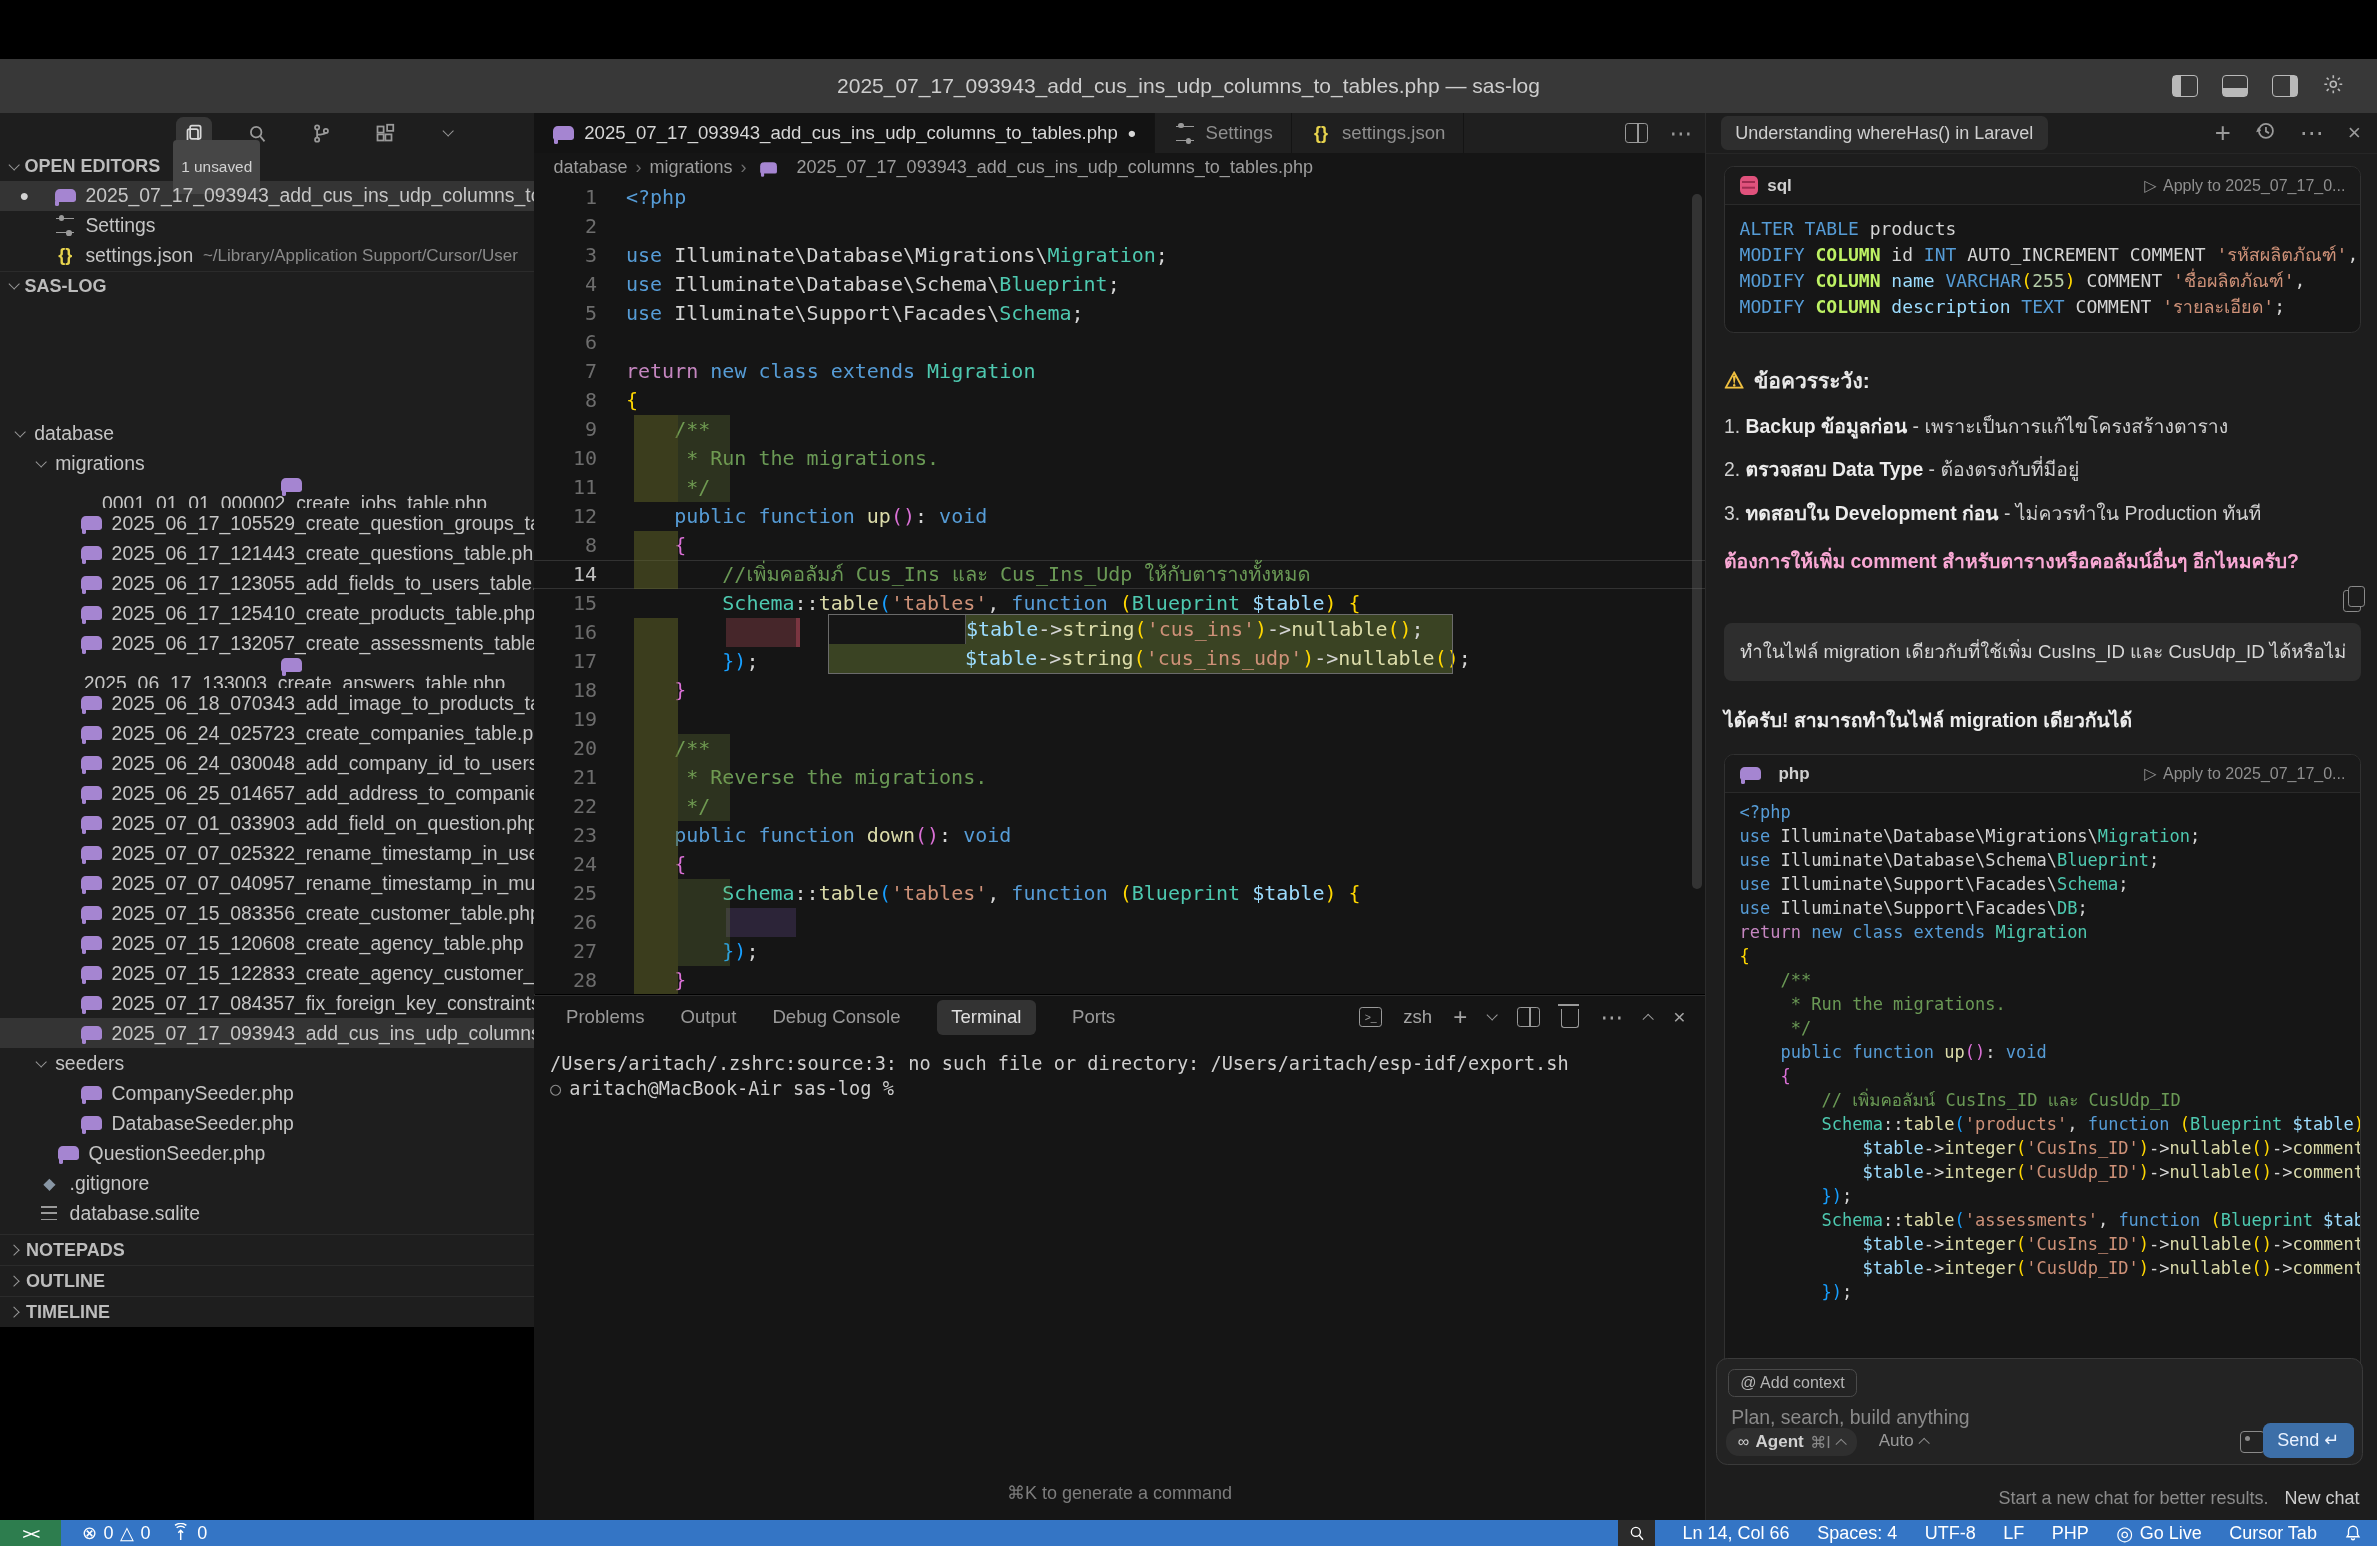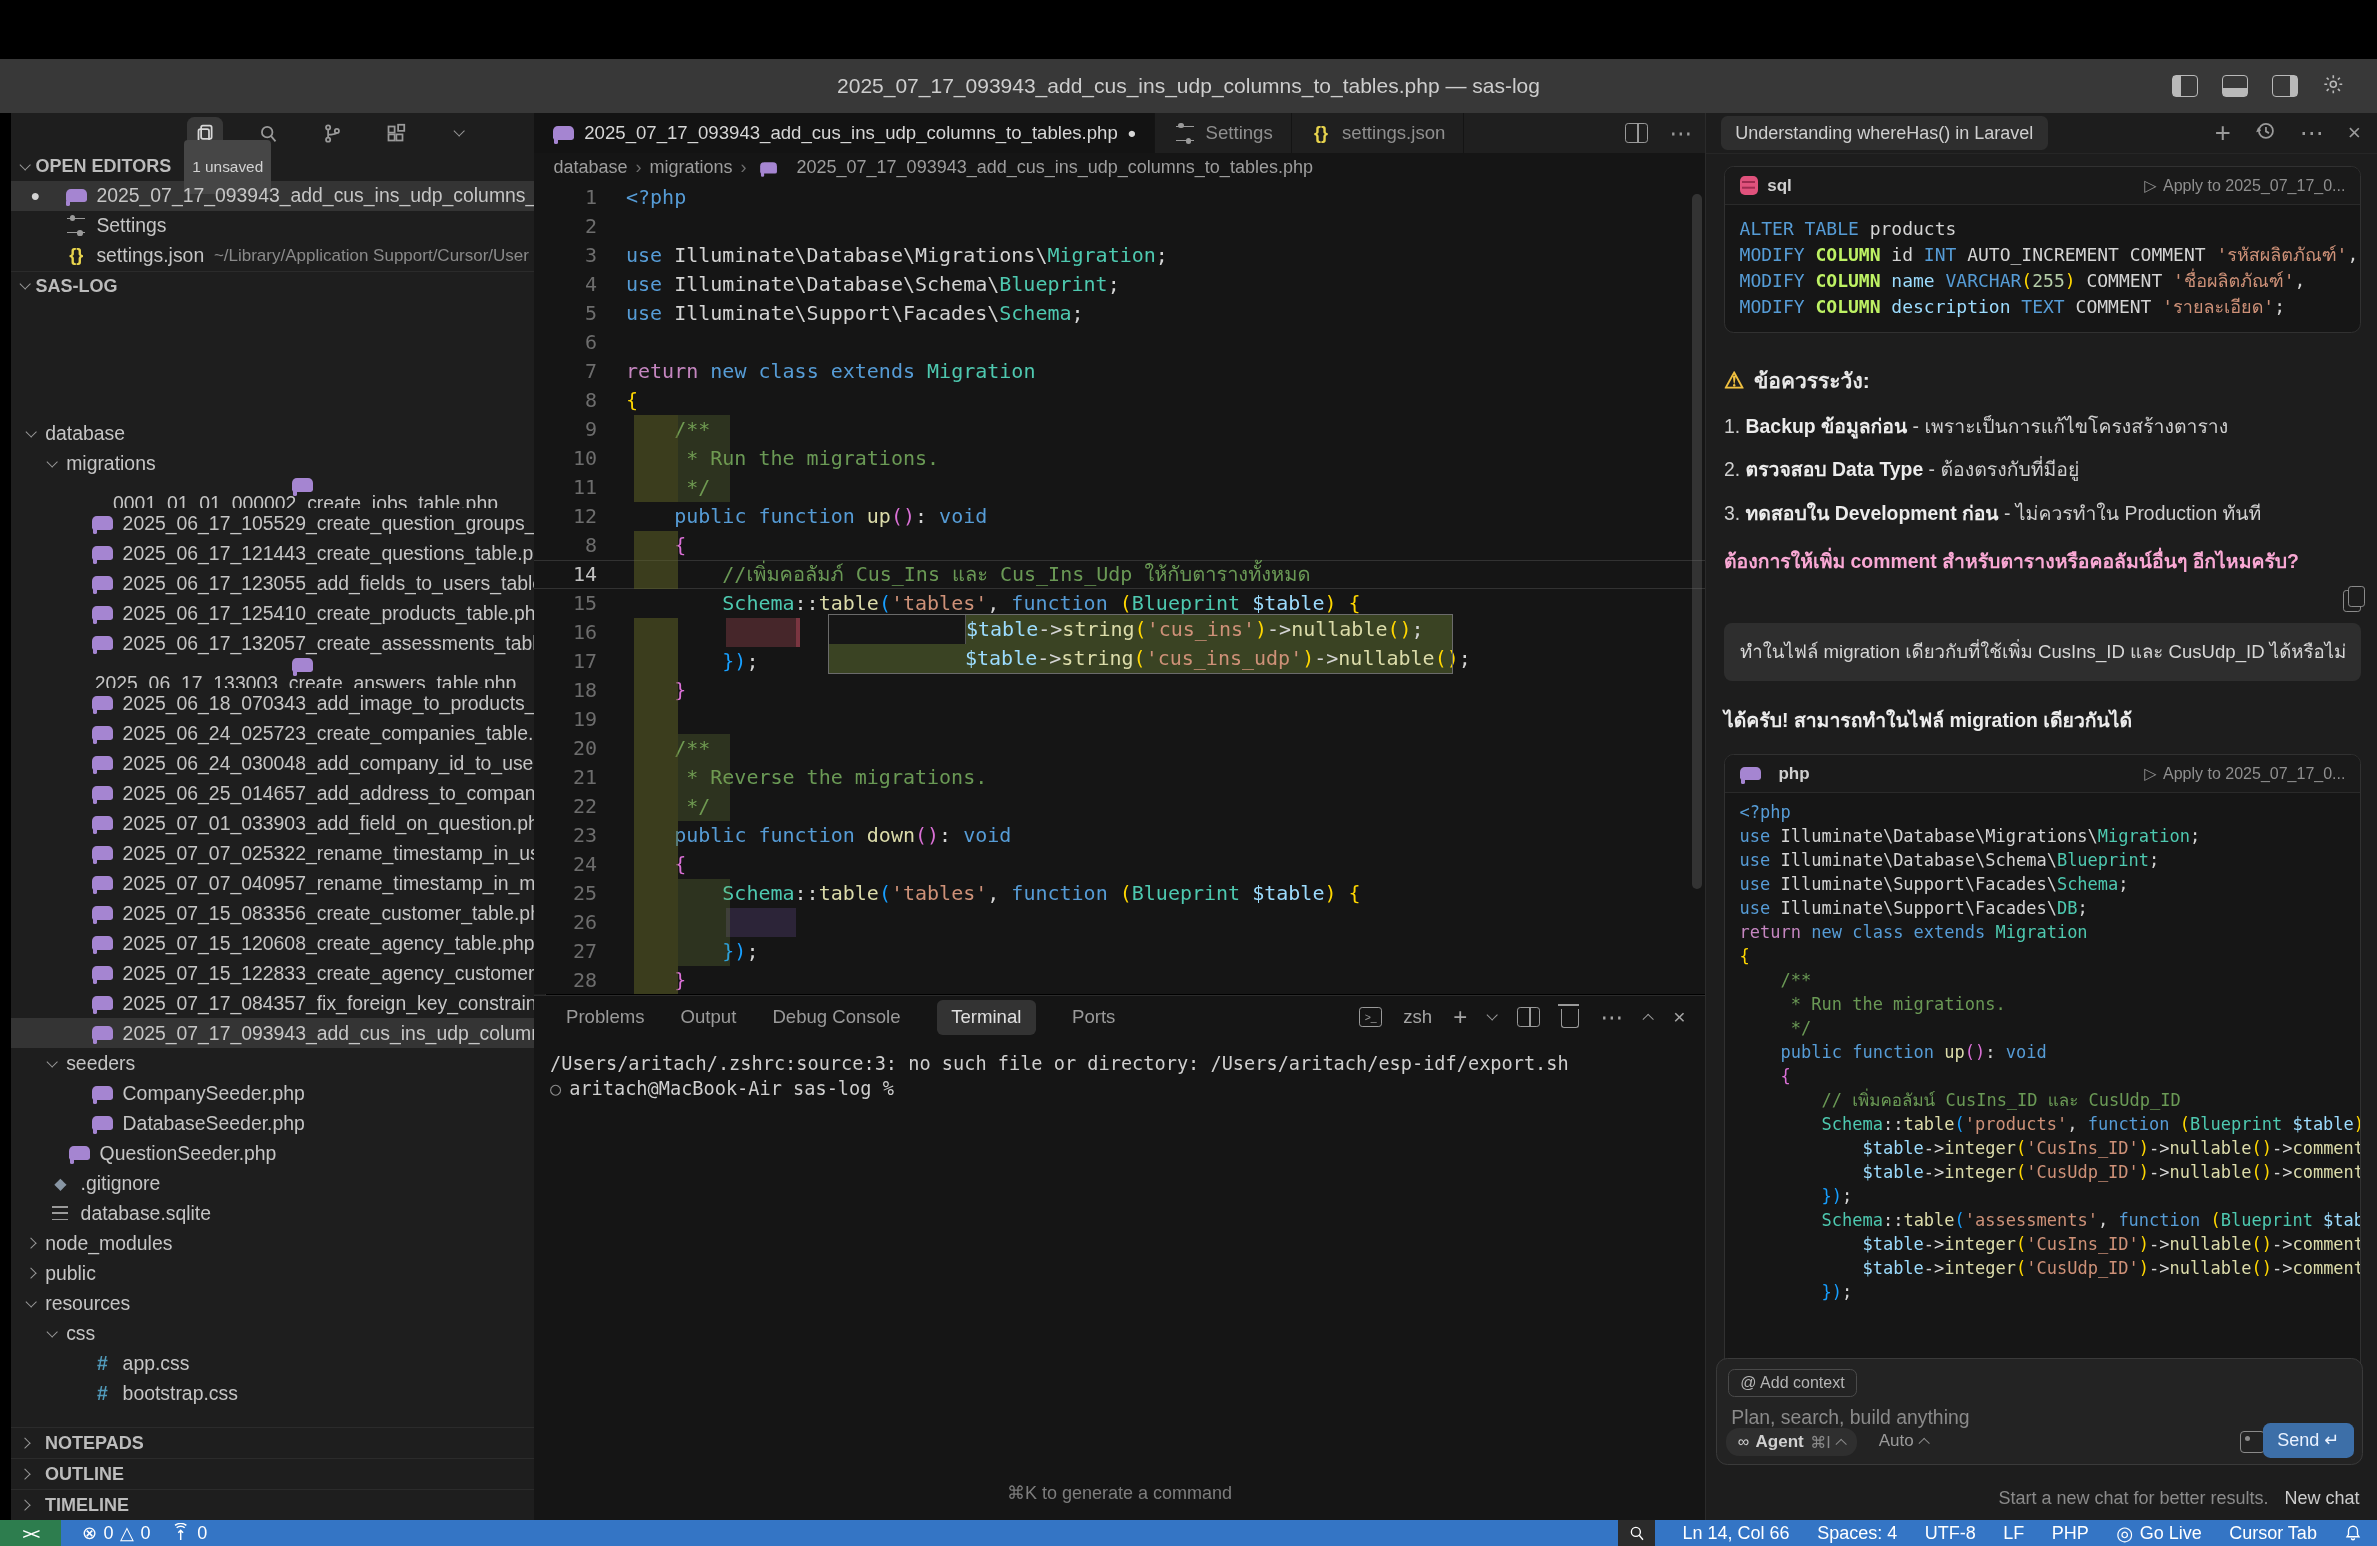--- a/index.html
+++ b/index.html
@@ -8,21 +8,21 @@
   
   #topstrip{position:absolute;left:0;top:0;width:100%;height:59px;background:#000;}
   #titlebar{position:absolute;left:0;top:59px;width:100%;height:54px;background:#383838;display:flex;align-items:center;justify-content:center;}
   #titlebar .title{font-size:21px;color:#cdcdcd;}
   #tb-icons{position:absolute;right:32px;top:0;height:54px;display:flex;align-items:center;gap:24px;}
   .layic{width:24px;height:19.4px;border:1.6px solid #b9b9b9;border-radius:4px;position:relative;}
   .layic.l::before{content:'';position:absolute;left:0;top:0;bottom:0;width:7.3px;background:#b9b9b9;}
   .layic.b::before{content:'';position:absolute;left:0;right:0;bottom:0;height:7.3px;background:#b9b9b9;}
   .layic.r::before{content:'';position:absolute;right:0;top:0;bottom:0;width:7.3px;background:#b9b9b9;}
   
-  #sidebar{position:absolute;left:11px;top:113px;width:534px;height:1407px;background:#1e1e1e;border-right:0.8px solid #2b2b2b;overflow:hidden;}
+  #sidebar{position:absolute;left:0;top:113px;width:534px;height:1214px;background:#1e1e1e;border-right:0.8px solid #2b2b2b;overflow:hidden;}
   #editor{position:absolute;left:534px;top:113px;width:1171px;height:881px;background:#151515;overflow:hidden;}
   #terminal{position:absolute;left:534px;top:995px;width:1171px;height:526px;background:#151515;border-top:0.8px solid #2b2b2b;}
   #chat{position:absolute;left:1705px;top:113px;width:673px;height:1407px;background:#1d1d1d;border-left:0.8px solid #2b2b2b;overflow:hidden;}
   
   #side-icons{height:40px;display:flex;align-items:center;gap:27.5px;padding-left:176px;}
   .aicon{width:36px;height:32px;display:flex;align-items:center;justify-content:center;border-radius:7.3px;color:#9a9a9a;}
   .aicon.active{background:#383838;color:#d8d8d8;}
   .aicon svg{stroke:currentColor;fill:none;stroke-width:2;}
   .sec-h{display:flex;align-items:center;gap:6.5px;font-size:18px;font-weight:bold;color:#bcbcbc;height:27.5px;padding-left:9.7px;}
   .chev{width:7.3px;height:7.3px;border-right:1.6px solid #9a9a9a;border-bottom:1.6px solid #9a9a9a;display:inline-block;flex:none;}
@@ -31,21 +31,21 @@
   .badge{background:#464646;color:#d2d2d2;font-weight:normal;font-size:15.4px;border-radius:4px;padding:18px 8px;margin-left:6.5px;}
   .oe-row{display:flex;align-items:center;height:30px;padding-left:19.4px;font-size:19.4px;color:#c5c5c5;white-space:nowrap;overflow:hidden;}
   .oe-row.sel{background:#343434;}
   .oe-dot{width:32px;flex:none;color:#d4d4d4;font-size:16px;}
   .trow{display:flex;align-items:center;height:30px;font-size:19.4px;color:#c5c5c5;white-space:nowrap;overflow:hidden;}
   .trow.sel{background:#343434;}
   .tspace{display:inline-block;width:22.6px;flex:none;}
   .desc{color:#8a8a8a;font-size:17px;margin-left:9.7px;}
   #tree{position:absolute;top:305px;left:0;right:0;bottom:107px;overflow:hidden;}
   #side-bottom{position:absolute;bottom:0;left:0;right:0;}
-  .bsec{height:30px;display:flex;align-items:center;gap:16px;padding-left:9.7px;font-size:18px;font-weight:bold;color:#bcbcbc;border-top:0.8px solid #2b2b2b;}
+  .bsec{height:30px;display:flex;align-items:center;gap:8px;padding-left:9.7px;font-size:18px;font-weight:bold;color:#bcbcbc;border-top:0.8px solid #2b2b2b;}
   
   .ic{display:inline-flex;width:27.5px;justify-content:center;align-items:center;margin-right:6.5px;flex:none;}
   .ic-php{position:relative;}
   .ic-php i{display:block;width:21px;height:13.7px;background:#a585d1;border-radius:4.9px 4.9px 2.4px 2.4px;position:relative;}
   .ic-php i::after{content:'';position:absolute;left:0.8px;bottom:-4px;width:4px;height:6.5px;background:#a585d1;border-radius:1.6px;}
   .ic-json{color:#e8d44d;font-weight:bold;font-size:18px;}
   .ic-css{color:#519aba;font-weight:bold;font-size:19.4px;}
   .ic-git{color:#8896a4;font-size:16px;}
   .ic-db i{display:block;width:16px;height:14.6px;background:repeating-linear-gradient(#9a9a9a 0 1.6px,transparent 1.6px 6.5px);}
   .ic-settings i{display:block;width:18px;height:13px;border-top:1.6px solid #9a9a9a;border-bottom:1.6px solid #9a9a9a;position:relative;}

